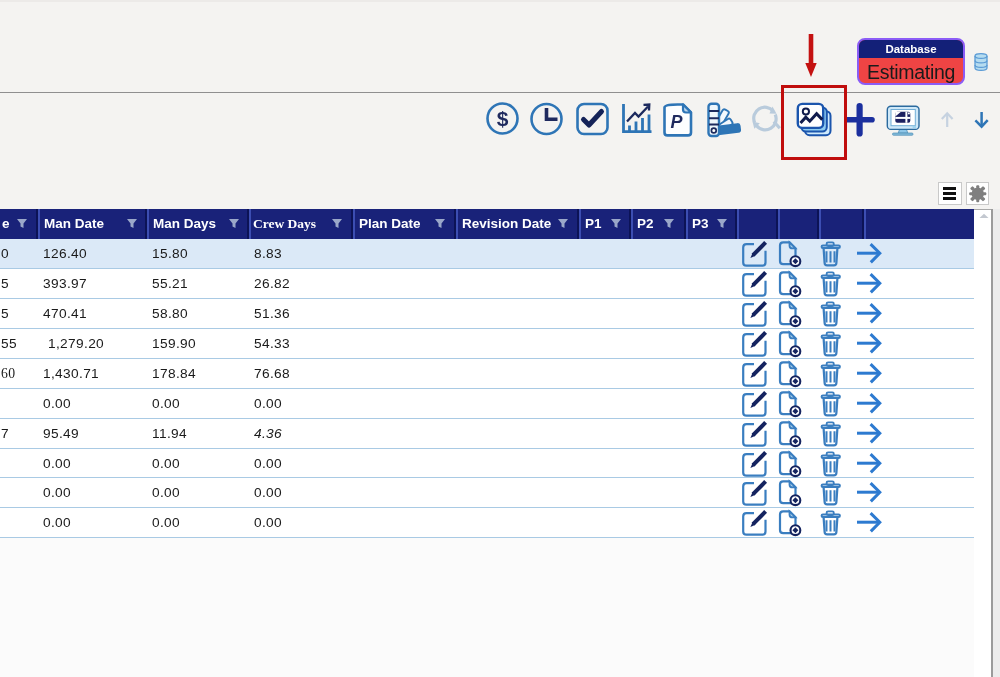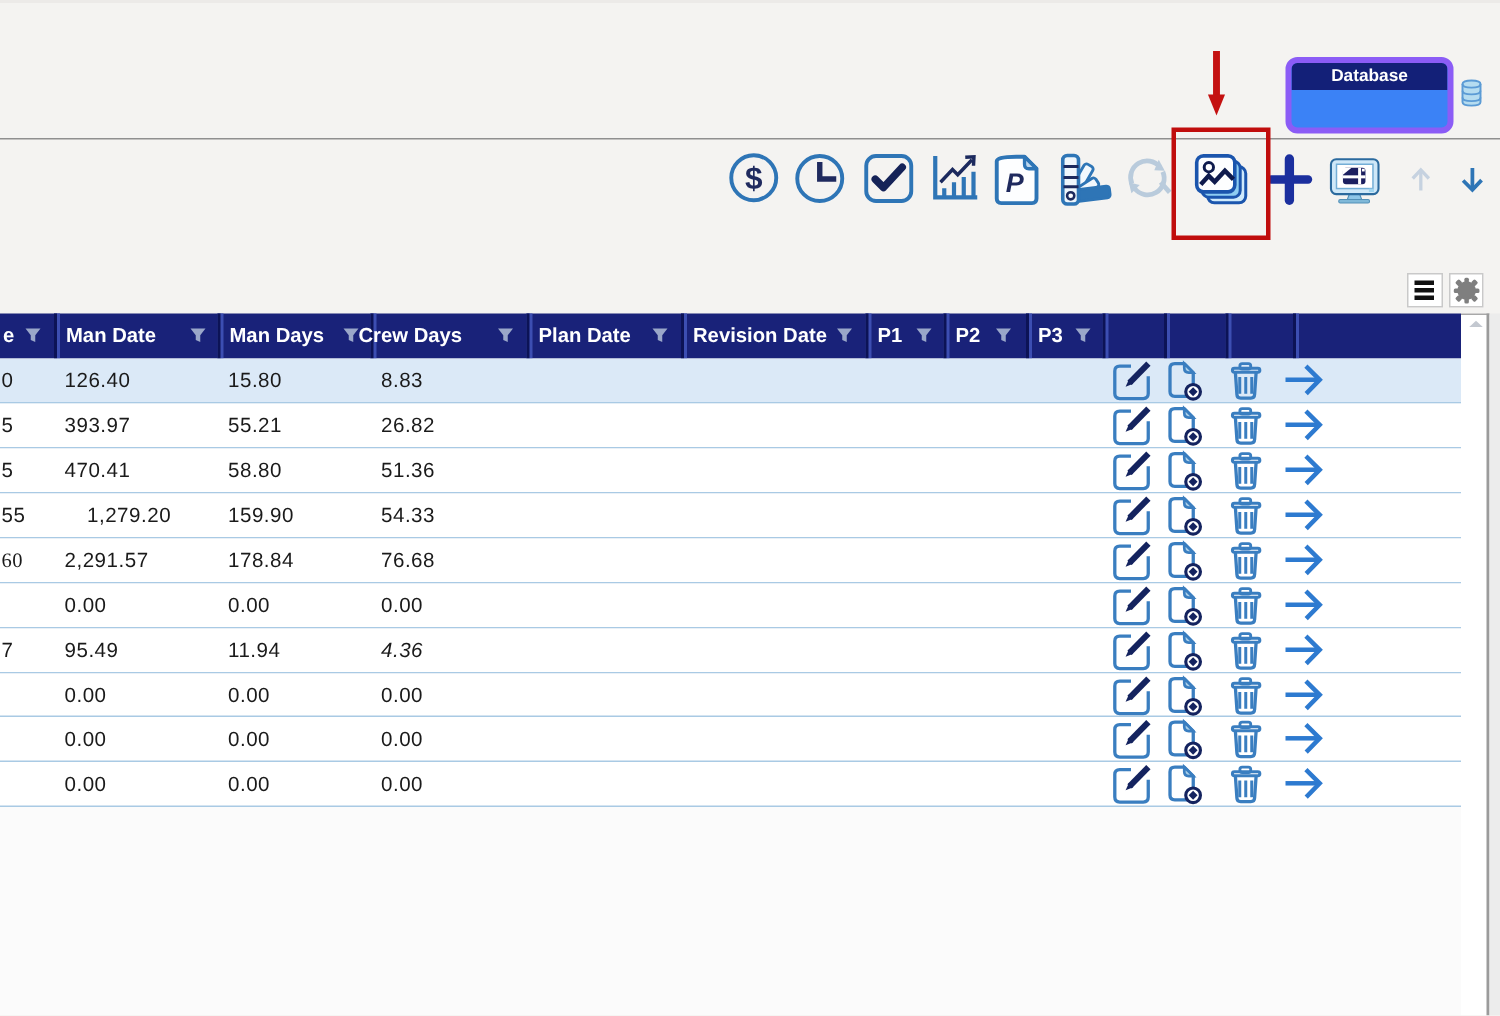--- a/index.html
+++ b/index.html
@@ -2,22 +2,22 @@
 <html><head>
 <meta charset="utf-8">
 <style>
   html,body{margin:0;padding:0;}
   body{width:1000px;height:677px;position:relative;overflow:hidden;
        background:#f4f3f1;font-family:"Liberation Sans",sans-serif;}
   .abs{position:absolute;}
   
   #topline{left:0;top:92px;width:1000px;height:1px;background:#8f8f8f;}
   
-  #dbbox{left:857px;top:38px;width:104px;height:42.5px;border:4px solid #8b5cf6;
-         border-radius:8px;background:#3b82f6;overflow:hidden;}
+  #dbbox{left:857px;top:38px;width:104px;height:42.5px;border:2px solid #8b5cf6;
+         border-radius:8px;background:#ef4444;overflow:hidden;}
   #dbbox .hd{background:#132078;color:#fff;font-weight:bold;font-size:11.5px;
              text-align:center;height:17.5px;line-height:18px;}
   #dbbox .bd{color:#1b1b1b;font-size:19.5px;text-align:center;line-height:25px;letter-spacing:-0.3px;padding-top:2.5px;}
   
   #redrect{left:781px;top:85px;width:59.5px;height:68.5px;border:3px solid #c00d0d;background:transparent;}
   
   .tinybox{width:21.5px;height:21.5px;background:#fff;border:1px solid #c9c9c9;}
   #hamb{left:938px;top:181.5px;}
   #gearb{left:965.5px;top:181.5px;}
   
@@ -41,20 +41,21 @@
 <div class="abs" id="topline"></div>
 <div class="abs" id="belowtbl"></div>
 
 <svg class="abs" style="left:800px;top:30px;" width="22" height="50" viewBox="0 0 22 50">
   <rect x="8.7" y="4" width="4.6" height="30" fill="#c41111"></rect>
   <polygon points="5.3,33 16.7,33 11,47" fill="#c41111"></polygon>
 </svg>
 
 <div class="abs" id="dbbox">
     <div class="hd">Database</div>
+    <div class="bd">Estimating</div>
   </div>
 
 <svg class="abs" style="left:972px;top:52px;" width="18" height="20" viewBox="0 0 18 20">
   <path d="M3 4 Q3 1.6 9 1.6 Q15 1.6 15 4 V16 Q15 18.4 9 18.4 Q3 18.4 3 16 Z" fill="#b5dcf0" stroke="#5b9bd5" stroke-width="1.3"></path>
   <path d="M3 4 Q3 6.4 9 6.4 Q15 6.4 15 4 M3 8.5 Q3 10.9 9 10.9 Q15 10.9 15 8.5 M3 13 Q3 15.4 9 15.4 Q15 15.4 15 13" fill="none" stroke="#5b9bd5" stroke-width="1.3"></path>
 </svg>
 
 <svg class="abs" style="left:480px;top:95px;" width="520px" height="50px" viewBox="0 0 520 50">
 
   <circle cx="22.5" cy="23.5" r="15" fill="none" stroke="#2e75b6" stroke-width="2.6"></circle>
@@ -170,21 +171,21 @@
     <div class="hcell" style="left:44px;">Man Date</div>
     <svg style="position:absolute;left:126px;top:9px;" width="12" height="12" viewBox="0 0 12 12">
       <path d="M1 1 H11 L7.5 5.5 V10 L4.5 8.6 V5.5 Z" fill="#9aa7c9"></path>
     </svg>
     <div class="hsep" style="left:145px;"></div>
     <div class="hcell" style="left:153px;">Man Days</div>
     <svg style="position:absolute;left:228px;top:9px;" width="12" height="12" viewBox="0 0 12 12">
       <path d="M1 1 H11 L7.5 5.5 V10 L4.5 8.6 V5.5 Z" fill="#9aa7c9"></path>
     </svg>
     <div class="hsep" style="left:247px;"></div>
-    <div class="hcell" style="left:239px;">Crew Days</div>
+    <div class="hcell" style="left:253px;font-family:Liberation Serif, serif;">Crew Days</div>
     <svg style="position:absolute;left:331px;top:9px;" width="12" height="12" viewBox="0 0 12 12">
       <path d="M1 1 H11 L7.5 5.5 V10 L4.5 8.6 V5.5 Z" fill="#9aa7c9"></path>
     </svg>
     <div class="hsep" style="left:351px;"></div>
     <div class="hcell" style="left:359px;">Plan Date</div>
     <svg style="position:absolute;left:434px;top:9px;" width="12" height="12" viewBox="0 0 12 12">
       <path d="M1 1 H11 L7.5 5.5 V10 L4.5 8.6 V5.5 Z" fill="#9aa7c9"></path>
     </svg>
     <div class="hsep" style="left:454px;"></div>
     <div class="hcell" style="left:462px;">Revision Date</div>
@@ -298,21 +299,21 @@
     <path d="M88.5 12.3 V23.5 M92.5 12.3 V23.5 M96.5 12.3 V23.5" stroke-width="2"></path>
   </g>
   <g stroke="#2d7ad0" fill="none" stroke-width="3">
     <line x1="119" y1="14.2" x2="140" y2="14.2"></line>
     <path d="M132.6 5.1 L141.8 14.2 L132.8 23.4" stroke-linejoin="miter"></path>
   </g>
 </svg>
   </div>
     <div class="row abs" style="top:329px;height:30px;">
     <div class="c" style="left:1px;">55</div>
-    <div class="c" style="left:58px;">1,279.20</div>
+    <div class="c" style="left:48px;">1,279.20</div>
     <div class="c" style="left:152px;">159.90</div>
     <div class="c" style="left:254px;">54.33</div>
 
 <svg style="position:absolute;left:738px;top:0;" width="150" height="30" viewBox="0 0 150 30">
   <g>
     <path d="M16 5.1 H8.5 Q5.2 5.1 5.2 8.4 V23.4 Q5.2 26.7 8.5 26.7 H24.2 Q27.5 26.7 27.5 23.4 V11.8" fill="none" stroke="#3a7ec0" stroke-width="2.2"></path>
     <line x1="15" y1="16.2" x2="27.6" y2="3.4" stroke="#14235f" stroke-width="4"></line>
     <polygon points="12.4,18.9 14.6,14 17.5,16.8" fill="#14235f"></polygon>
   </g>
   <g>
@@ -328,21 +329,21 @@
     <path d="M88.5 12.3 V23.5 M92.5 12.3 V23.5 M96.5 12.3 V23.5" stroke-width="2"></path>
   </g>
   <g stroke="#2d7ad0" fill="none" stroke-width="3">
     <line x1="119" y1="14.2" x2="140" y2="14.2"></line>
     <path d="M132.6 5.1 L141.8 14.2 L132.8 23.4" stroke-linejoin="miter"></path>
   </g>
 </svg>
   </div>
     <div class="row abs" style="top:359px;height:30px;">
     <div class="c" style="left:1px;font-family:Liberation Serif, serif;">60</div>
-    <div class="c" style="left:43px;">2,291.57</div>
+    <div class="c" style="left:43px;">1,430.71</div>
     <div class="c" style="left:152px;">178.84</div>
     <div class="c" style="left:254px;">76.68</div>
 
 <svg style="position:absolute;left:738px;top:0;" width="150" height="30" viewBox="0 0 150 30">
   <g>
     <path d="M16 5.1 H8.5 Q5.2 5.1 5.2 8.4 V23.4 Q5.2 26.7 8.5 26.7 H24.2 Q27.5 26.7 27.5 23.4 V11.8" fill="none" stroke="#3a7ec0" stroke-width="2.2"></path>
     <line x1="15" y1="16.2" x2="27.6" y2="3.4" stroke="#14235f" stroke-width="4"></line>
     <polygon points="12.4,18.9 14.6,14 17.5,16.8" fill="#14235f"></polygon>
   </g>
   <g>

